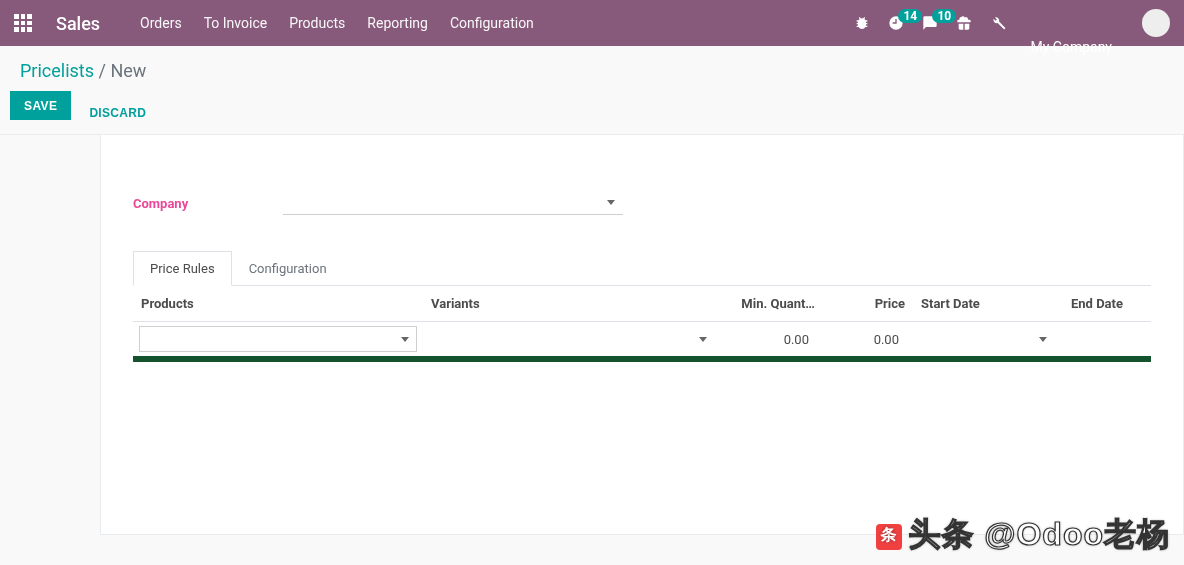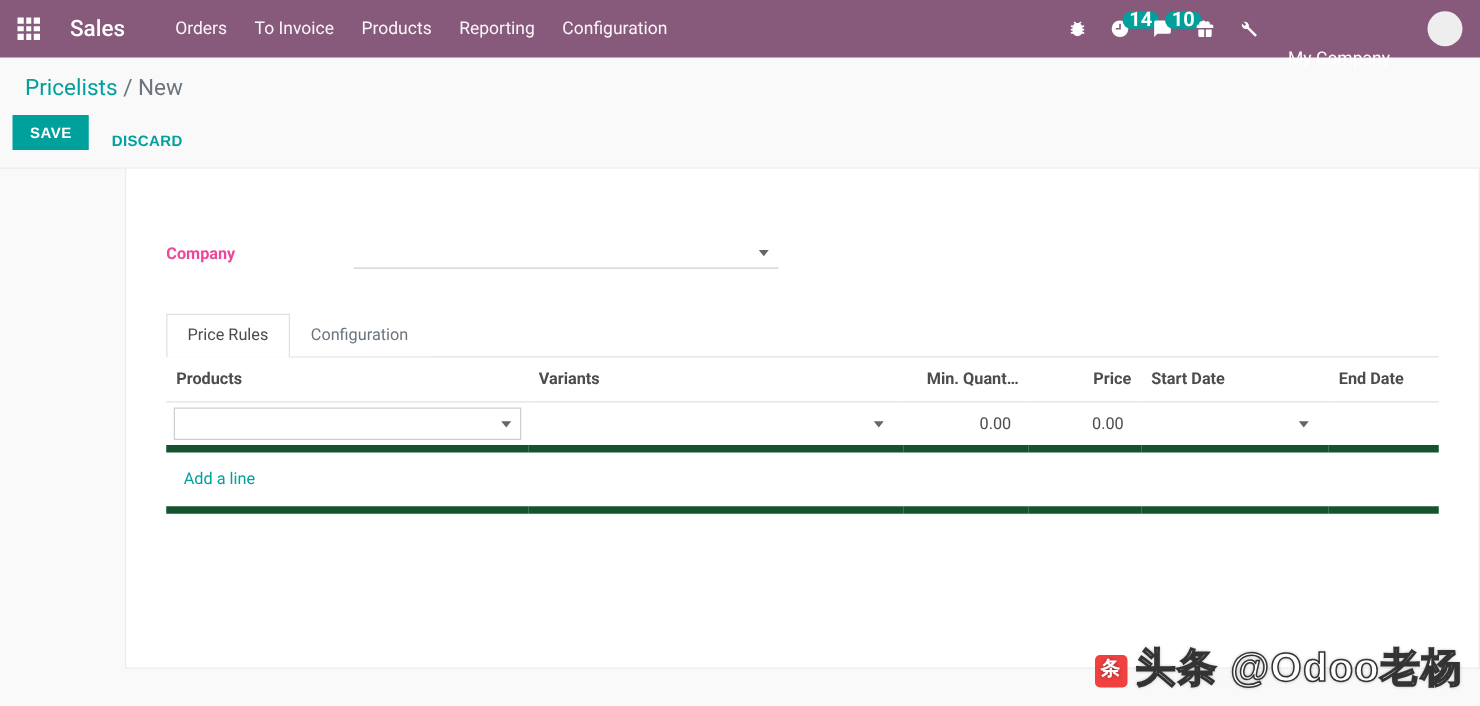--- a/index.html
+++ b/index.html
@@ -8,28 +8,28 @@
 
 .topnav { background: #875a7b; height: 46px; display: flex; align-items: center; color: #fff; padding: 0 14px; }
 .apps-icon { width: 18px; height: 18px; display: grid; grid-template-columns: repeat(3,1fr); grid-template-rows: repeat(3,1fr); gap: 2px; margin-right: 24px; cursor: pointer; }
 .apps-icon span { background:#fff; }
 .brand { font-size: 18px; font-weight: 500; margin-right: 40px; }
 .nav-items { display: flex; gap: 22px; }
 .nav-item { color: #fff; font-size: 14px; cursor: pointer; opacity:.95; }
 .spacer { flex: 1; }
 .right-icons { display:flex; align-items:center; gap:18px; }
 .ico { position:relative; cursor:pointer; display:flex; align-items:center; }
-.badge { position:absolute; top:-6px; left:10px; background:#00a09d; color:#fff; border-radius:9px; font-size:16px; font-weight:700; padding:1px 5px; line-height:12px; }
+.badge { position:absolute; top:-6px; left:10px; background:#00a09d; color:#fff; border-radius:9px; font-size:12px; font-weight:700; padding:1px 5px; line-height:12px; }
 .myco { color:#fff; font-size:14px; margin-left:6px;margin-top:48px; }
 .avatar { width:28px; height:28px; border-radius:50%; background:#eee; margin-left:12px; }
 
 
 .crumb { padding:14px 20px 6px; font-size:18px; color:#6c757d; }
 .crumb a { color:#00a09d; text-decoration:none; }
-.actions { padding:4px 10px 14px; display:flex; gap:18px; align-items:center; border-bottom:1px solid #e9ecef; }
+.actions { padding:4px 10px 14px; display:flex; gap:18px; border-bottom:1px solid #e9ecef; }
 .btn-save { background:#00a09d; color:#fff; border:none; padding:7px 14px; font-size:12px; font-weight:700; letter-spacing:.4px; cursor:pointer; }
 .btn-discard { background:none; border:none; color:#00a09d; font-size:12px; font-weight:700; letter-spacing:.3px; cursor:pointer;margin-top:15px; }
 
 
 .sheet-wrap { padding:0 0 0 100px; }
 .sheet { background:#fff; border:1px solid #e9ecef; border-top:none; min-height:400px; padding:28px 32px; }
 .title-input { width:640px; border:none; border-bottom:1px solid #cfcfcf; font-size:26px; color:#6c757d; padding:6px 2px 8px; outline:none; }
 .title-input::placeholder { color:#9a9a9a; }
 .field-row { display:flex; align-items:center; margin-top:28px; }
 .field-label { width:150px; font-size:13px; font-weight:700; color:#ec4899; }
@@ -168,23 +168,18 @@
             </td>
           <td>
               <div class="cell-m2o">
                 <span class="caret"></span>
               </div>
             </td>
           <td>
               <div class="cell-m2o"></div>
             </td>
         </tr>
-        <tr>
-          <td colspan="6">
-              <a class="add-line">Add a line</a>
-            </td>
-        </tr>
       </tbody>
     </table>
   </div>
 </div>
 
 <div class="watermark"><span class="wm-logo"></span><span>头条 @Odoo老杨</span></div>
 
 </body></html>

